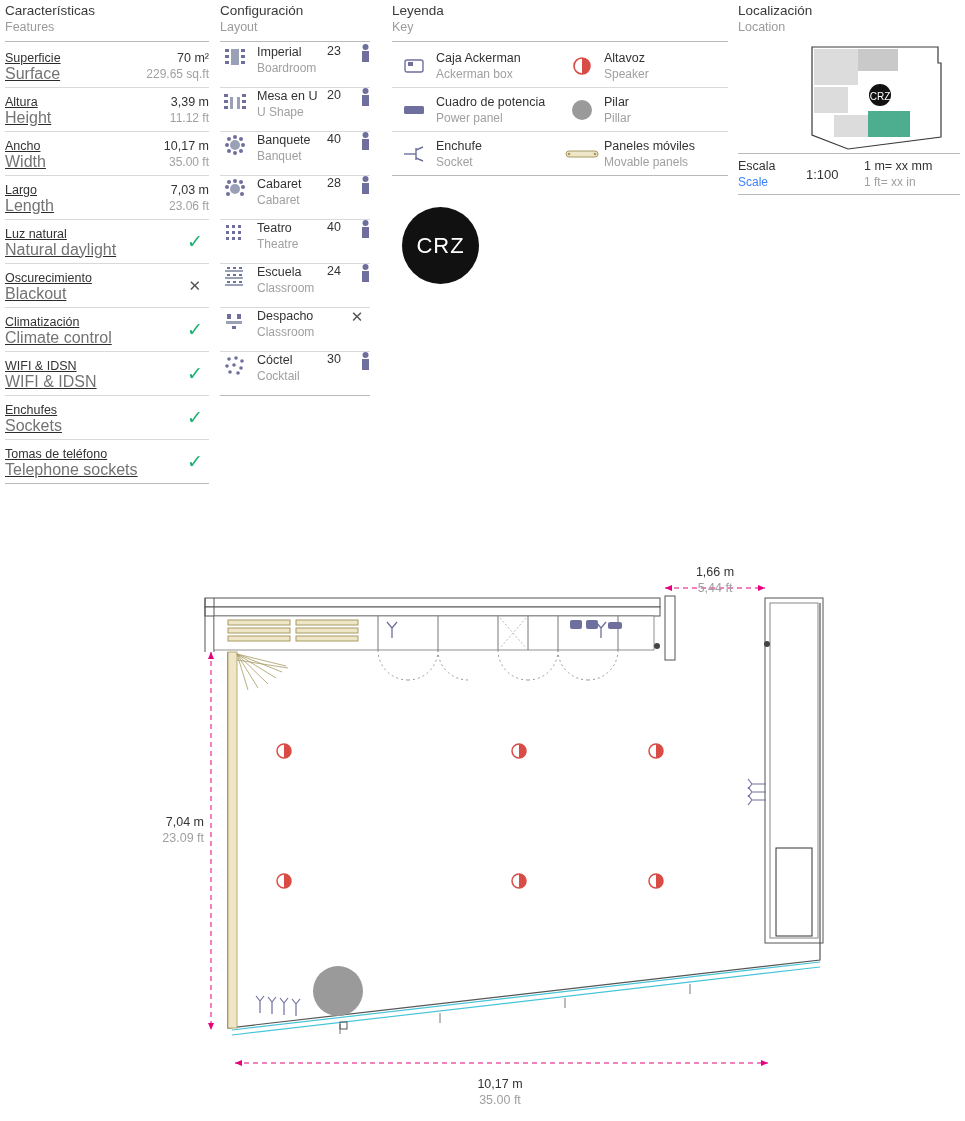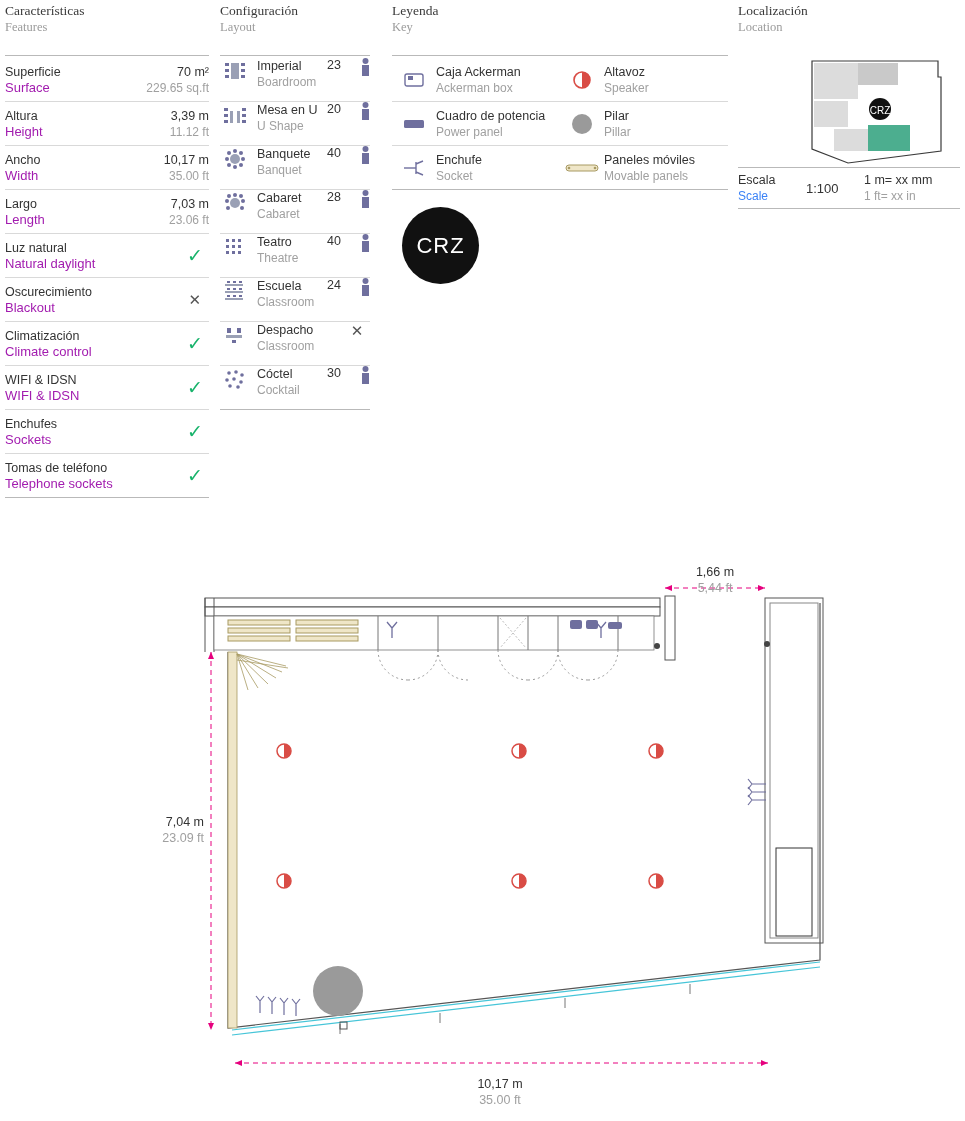--- a/index.html
+++ b/index.html
@@ -11,21 +11,21 @@
     width: 965px;
     height: 1121px;
     position: relative;
     font-family: "Liberation Sans", sans-serif;
     color: #2b2b2b;
     overflow: hidden;
   }
   .panel { position: absolute; }
 
   
-  .sec-head { padding-bottom: 20px; font-family: Liberation Serif, serif; }
+  .sec-head { padding-bottom: 6px; }
   .sec-title {
     font-size: 13.5px;
     color: #3a3a3a;
     line-height: 17px;
   }
   .sec-sub {
     font-size: 12.5px;
     color: #9b9b9b;
     line-height: 16px;
   }
@@ -36,23 +36,23 @@
   #features .rows { margin-top: 2px; }
   .frow {
     display: flex;
     align-items: center;
     justify-content: space-between;
     border-bottom: 1px solid #d9d9d9;
     height: 44px;
     box-sizing: border-box;
   }
   .frow:last-child { border-bottom: 1px solid #b9b9b9; gap: 36px; }
-  .flabels { display: flex; flex-direction: column; justify-content: center; }
+  .flabels { display: flex; flex-direction: column; justify-content: center; text-decoration: underline; }
   .fl-es { font-size: 12.5px; color: #333; line-height: 16px; }
-  .fl-en { font-size: 13px; color: #a21caf; line-height: 16px; }
+  .fl-en { font-size: 16px; color: #737373; line-height: 16px; }
   .fvals { display: flex; flex-direction: column; align-items: flex-end; justify-content: center; }
   .fv-es { font-size: 12.5px; color: #333; line-height: 16px; }
   .fv-en { font-size: 12px; color: #a0a0a0; line-height: 16px; }
   .tick { color: #18b36b; font-size: 19px; line-height: 19px; padding-right: 6px;}
   .cross { color: #555; font-size: 15px; line-height: 15px; padding-right: 8px;}
 
   
   #layout { left: 220px; top: 2px; width: 150px; }
   #layout .rows { margin-top: 2px; }
   .lrow {

